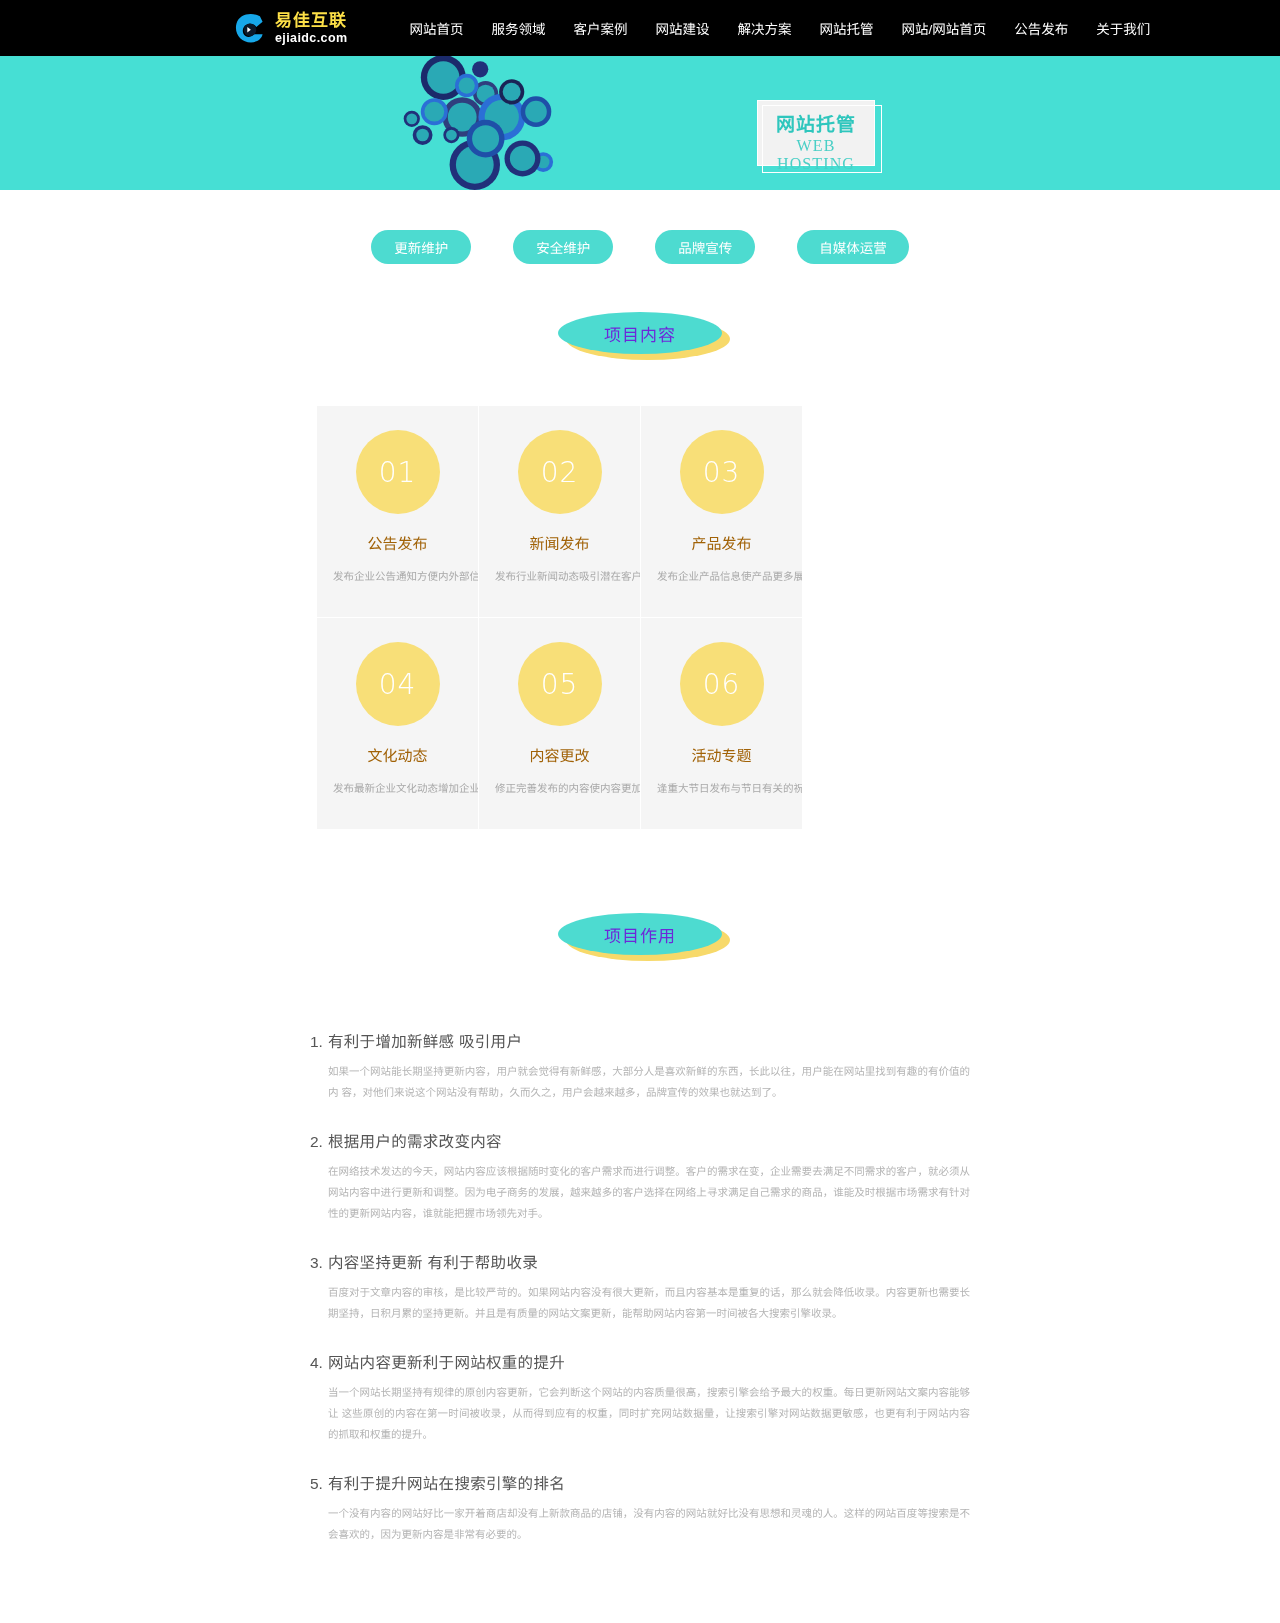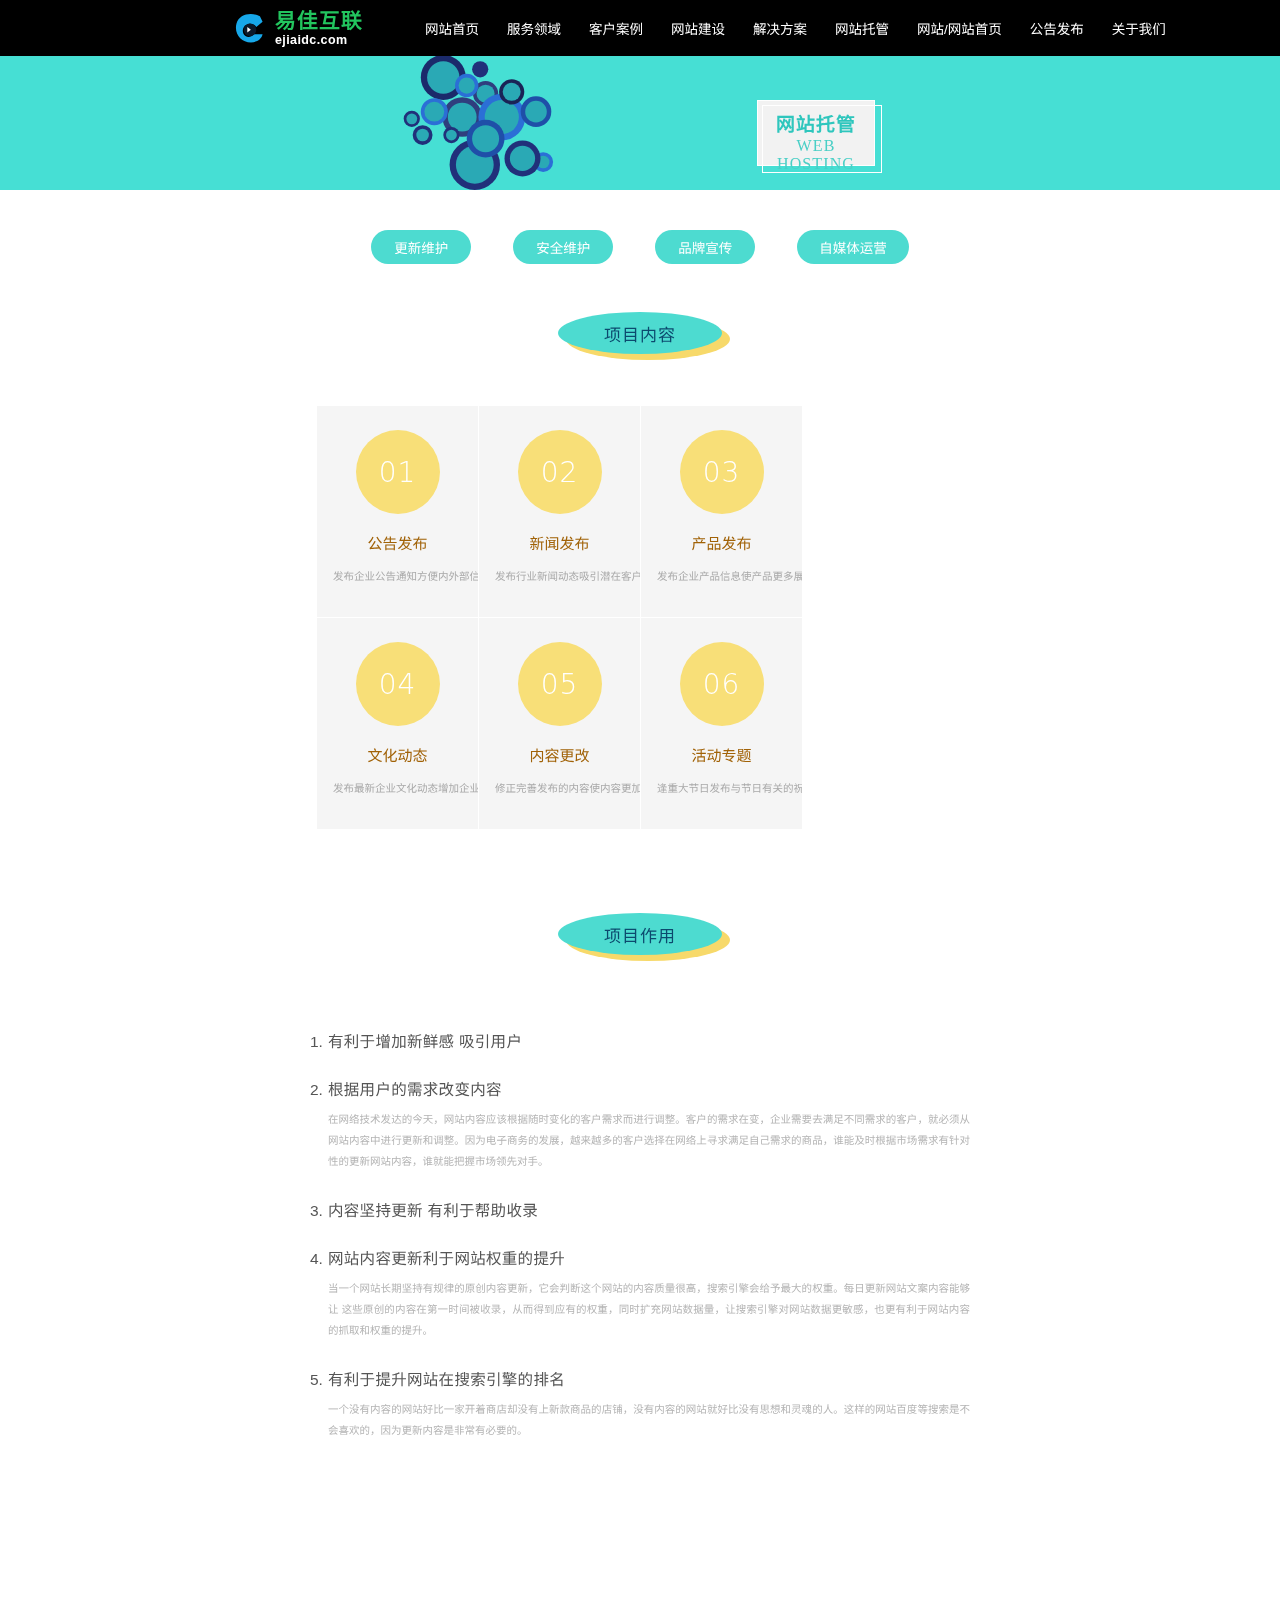--- a/index.html
+++ b/index.html
@@ -28,23 +28,23 @@
     margin-right:48px;
   }
   .logo-mark{
     width:36px;height:36px;
     position:relative;
     flex:0 0 auto;
   }
   .logo-mark svg{display:block;}
   .logo-text{display:flex;flex-direction:column;line-height:1;}
   .logo-cn{
-    font-size:21px;
+    font-size:17px;
     font-weight:bold;
-    color:#22c55e;
+    color:#fde047;
     letter-spacing:1px;
   }
   .logo-en{
     font-size:12.5px;
     font-weight:bold;
     color:#ffffff;
     letter-spacing:0.4px;
     margin-top:3px;
   }
   .nav{display:flex;align-items:center;}
@@ -151,21 +151,21 @@
   }
   .sec-title .face{
     position:absolute;
     left:0;top:0;
     width:164px;height:42px;
     background:#4ddbd0;
     border-radius:50%/50%;
     display:flex;align-items:center;justify-content:center;
   }
   .sec-title .face span{
-    color:#0c4a6e;
+    color:#6d28d9;
     font-size:17px;
     letter-spacing:1px;
   }
 
   
   .cards{
     width:646px;
     margin:52px auto 0;
     display:flex;
     flex-wrap:wrap;
@@ -394,33 +394,35 @@
       </div>
   </div>
 </div>
 
 <div class="benefits" style="margin-top:74px;">
   <div class="benefit">
     <div class="benefit-head">
       <span class="benefit-idx">1.</span>
       <span class="benefit-title">有利于增加新鲜感  吸引用户</span>
     </div>
+    <div class="benefit-body">如果一个网站能长期坚持更新内容，用户就会觉得有新鲜感，大部分人是喜欢新鲜的东西，长此以往，用户能在网站里找到有趣的有价值的内 容，对他们来说这个网站没有帮助，久而久之，用户会越来越多，品牌宣传的效果也就达到了。</div>
   </div>
   <div class="benefit">
     <div class="benefit-head">
       <span class="benefit-idx">2.</span>
       <span class="benefit-title">根据用户的需求改变内容</span>
     </div>
     <div class="benefit-body">在网络技术发达的今天，网站内容应该根据随时变化的客户需求而进行调整。客户的需求在变，企业需要去满足不同需求的客户，就必须从网站内容中进行更新和调整。因为电子商务的发展，越来越多的客户选择在网络上寻求满足自己需求的商品，谁能及时根据市场需求有针对性的更新网站内容，谁就能把握市场领先对手。</div>
   </div>
   <div class="benefit">
     <div class="benefit-head">
       <span class="benefit-idx">3.</span>
       <span class="benefit-title">内容坚持更新  有利于帮助收录</span>
     </div>
+    <div class="benefit-body">百度对于文章内容的审核，是比较严苛的。如果网站内容没有很大更新，而且内容基本是重复的话，那么就会降低收录。内容更新也需要长期坚持，日积月累的坚持更新。并且是有质量的网站文案更新，能帮助网站内容第一时间被各大搜索引擎收录。</div>
   </div>
   <div class="benefit">
     <div class="benefit-head">
       <span class="benefit-idx">4.</span>
       <span class="benefit-title">网站内容更新利于网站权重的提升</span>
     </div>
     <div class="benefit-body">当一个网站长期坚持有规律的原创内容更新，它会判断这个网站的内容质量很高，搜索引擎会给予最大的权重。每日更新网站文案内容能够让 这些原创的内容在第一时间被收录，从而得到应有的权重，同时扩充网站数据量，让搜索引擎对网站数据更敏感，也更有利于网站内容的抓取和权重的提升。</div>
   </div>
   <div class="benefit">
     <div class="benefit-head">

